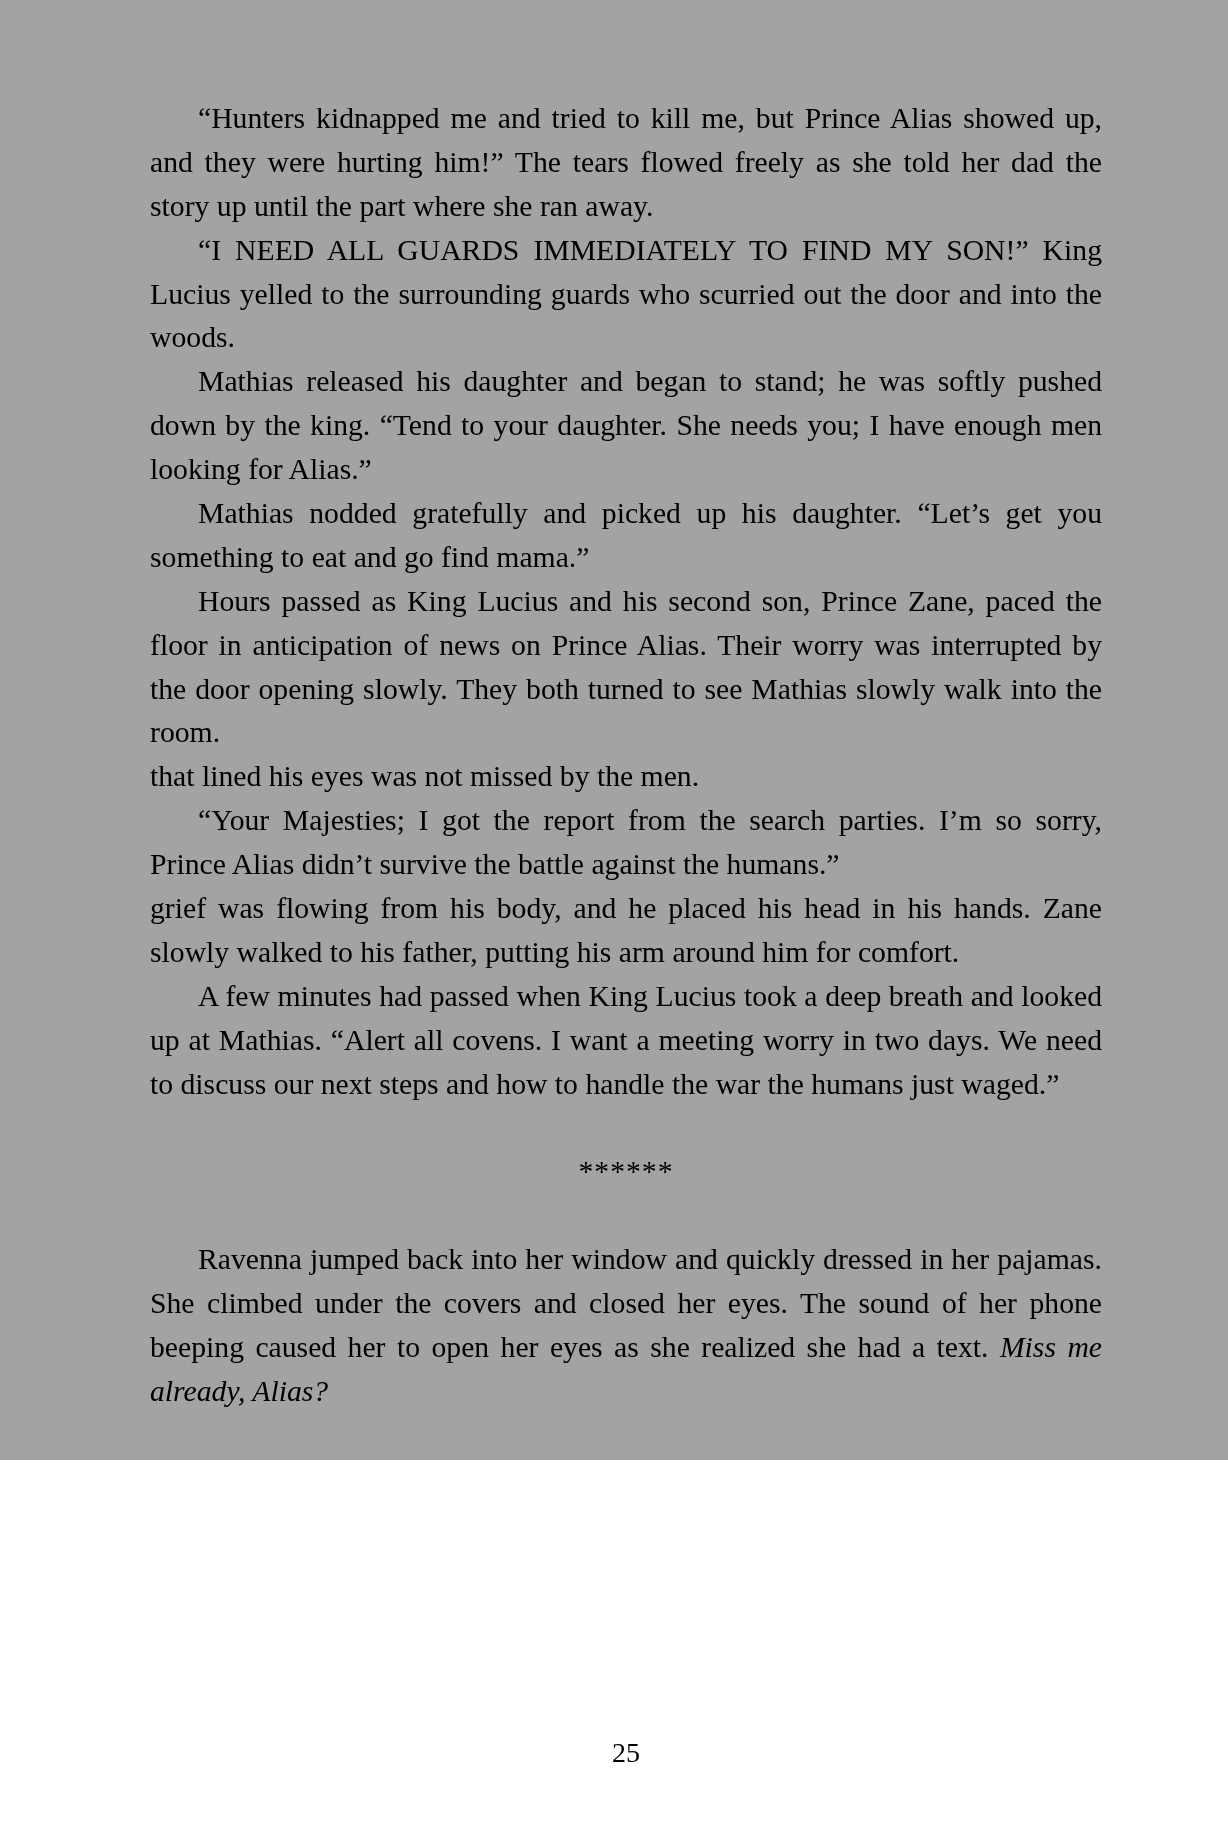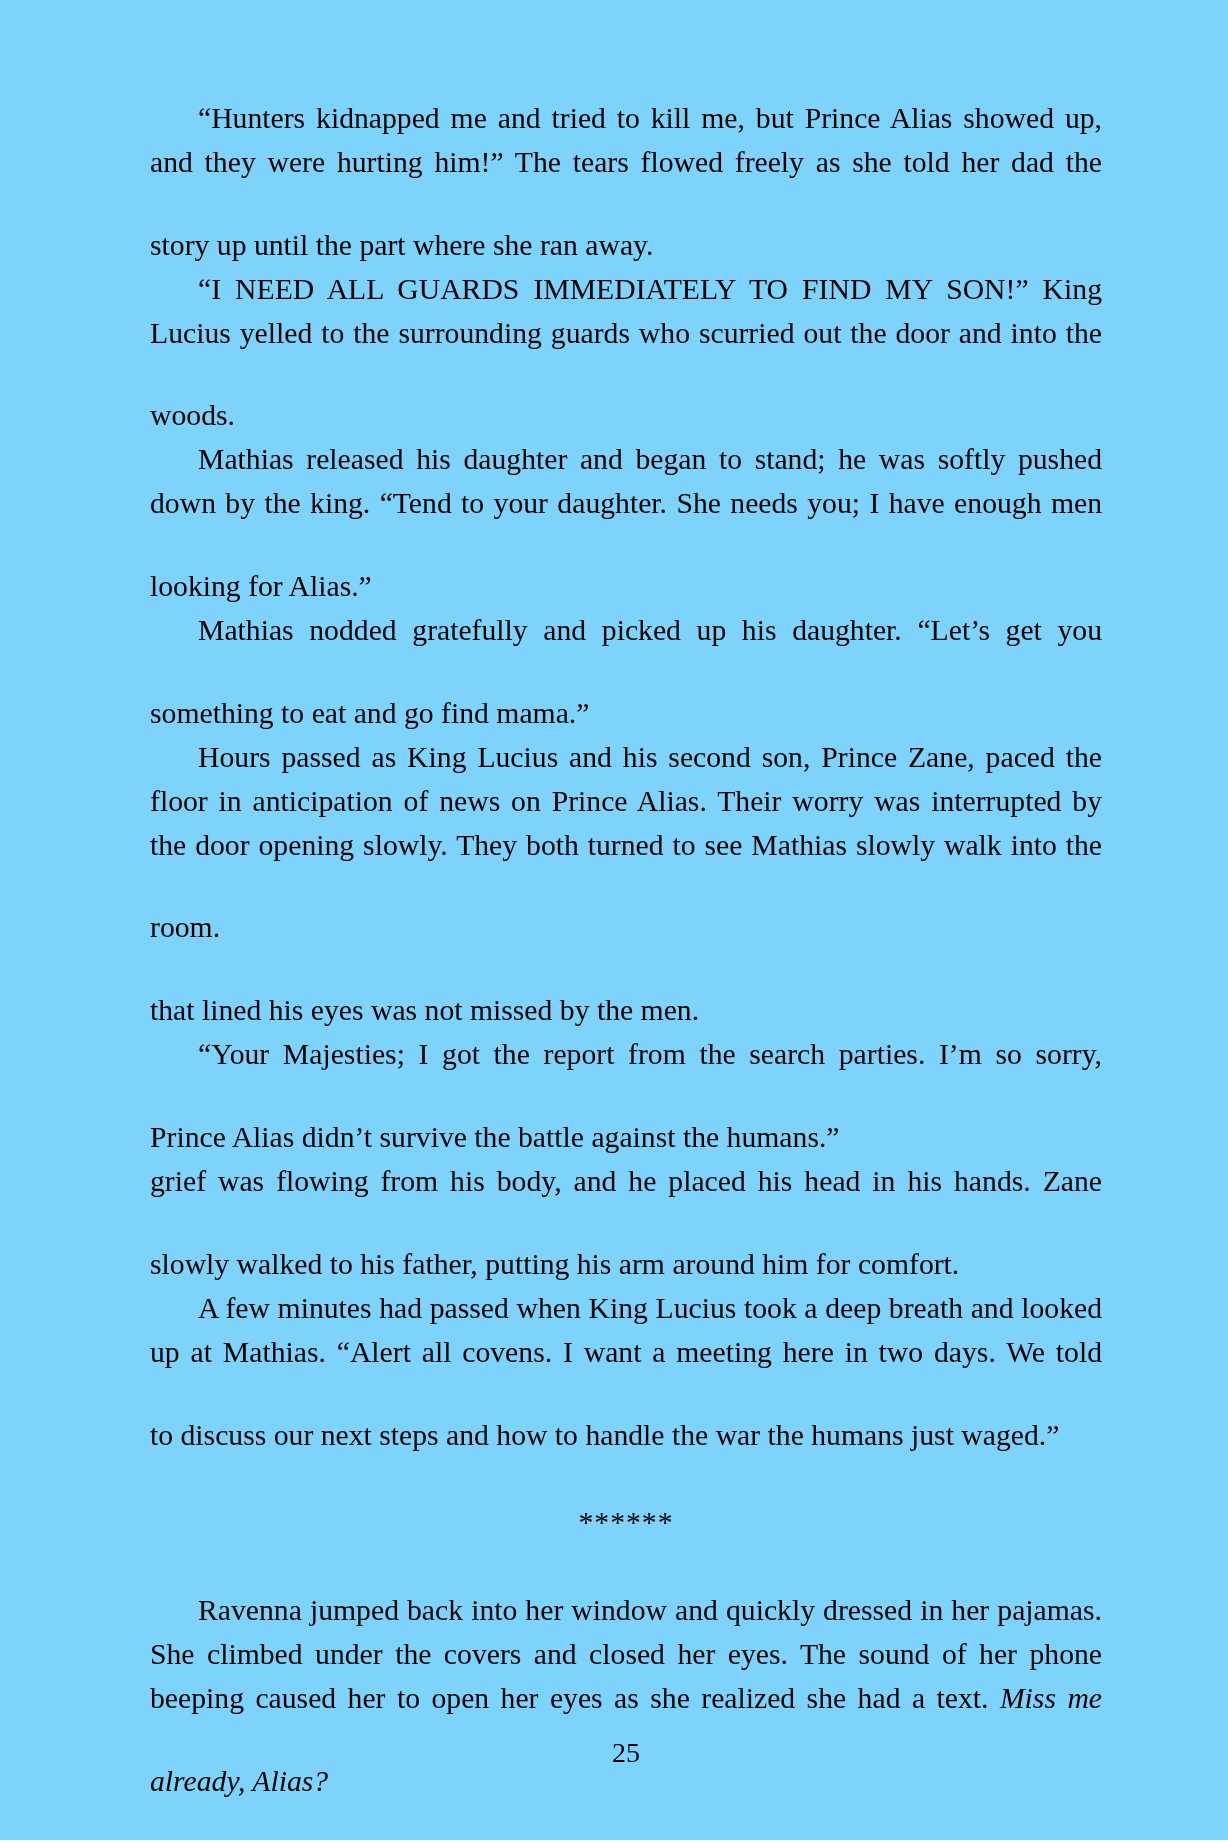--- a/index.html
+++ b/index.html
@@ -13,43 +13,42 @@
     position: relative;
     overflow: hidden;
     font-family: "Liberation Serif", "DejaVu Serif", serif;
     color: #000000;
   }
   .page {
     position: absolute;
     left: 0;
     top: 0;
     width: 1228px;
-    height: 1840px;
-    background: #7dd3fc;
+    height: 1460px;
+    background: #a3a3a3;
   }
   .text-block {
     position: absolute;
     left: 150px;
     top: 97px;
     width: 952px;
     font-size: 29.7px;
     line-height: 43.9px;
   }
   .para { margin: 0; padding: 0; }
   .line {
     display: block;
     height: 43.9px;
     white-space: nowrap;
     text-align: justify;
     text-align-last: justify;
   }
   .line.last {
     text-align: left;
     text-align-last: left;
-    margin-top: 39px;
   }
   .line.first { padding-left: 48px; }
   .blank { display: block; height: 43.9px; }
   .separator {
     display: block;
     height: 43.9px;
     text-align: center;
     letter-spacing: 1px;
   }
   em { font-style: italic; }
@@ -108,21 +107,21 @@
       <span class="line last">Prince Alias didn’t survive the battle against the humans.”</span>
     </div>
 
     <div class="para">
       <span class="line">grief was flowing from his body, and he placed his head in his hands. Zane</span>
       <span class="line last">slowly walked to his father, putting his arm around him for comfort.</span>
     </div>
 
     <div class="para">
       <span class="line first">A few minutes had passed when King Lucius took a deep breath and looked</span>
-      <span class="line">up at Mathias. “Alert all covens. I want a meeting here in two days. We told</span>
+      <span class="line">up at Mathias. “Alert all covens. I want a meeting worry in two days. We need</span>
       <span class="line last">to discuss our next steps and how to handle the war the humans just waged.”</span>
     </div>
 
     <span class="blank"></span>
     <span class="separator">******</span>
     <span class="blank"></span>
 
     <div class="para">
       <span class="line first">Ravenna jumped back into her window and quickly dressed in her pajamas.</span>
       <span class="line">She climbed under the covers and closed her eyes. The sound of her phone</span>

